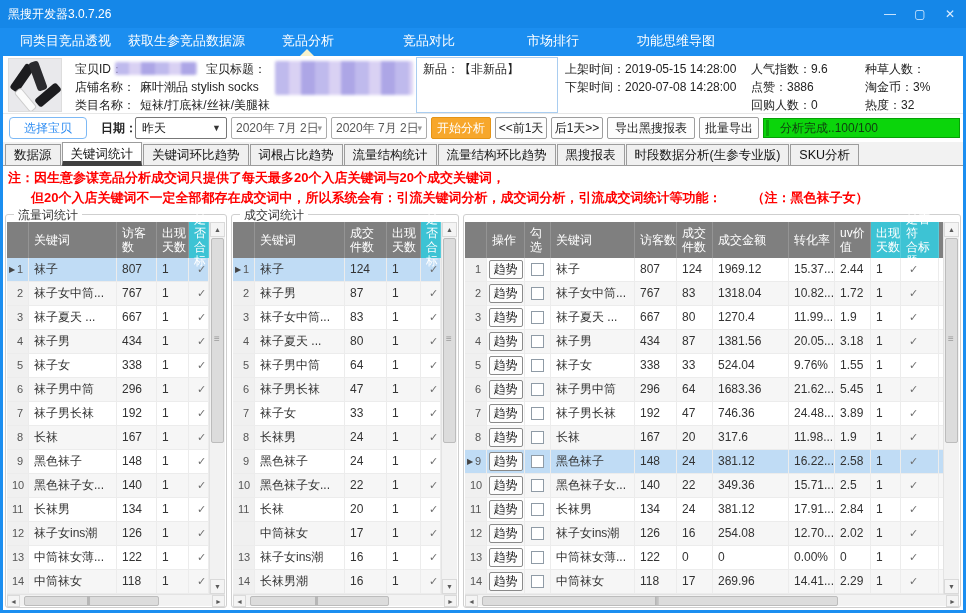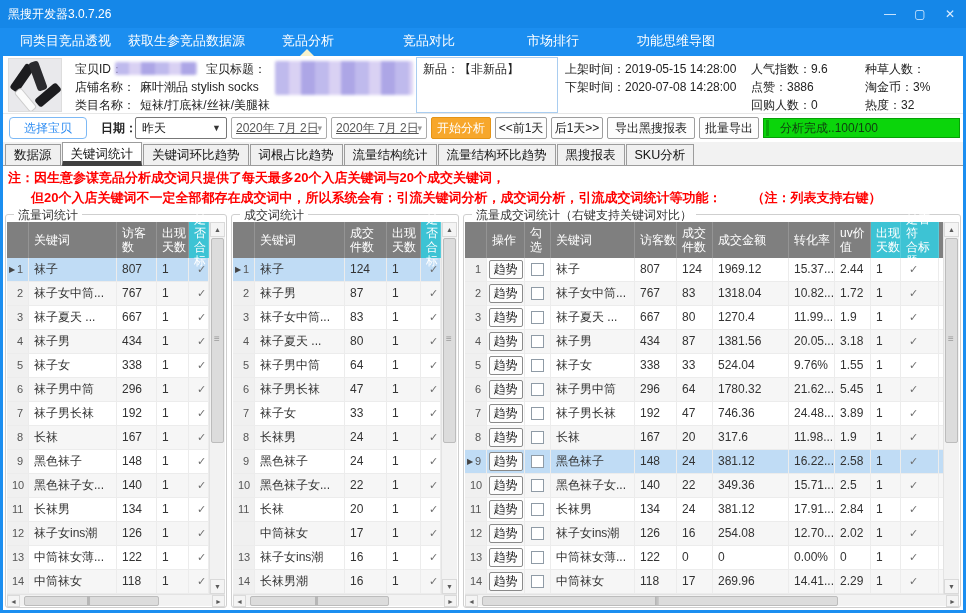--- a/index.html
+++ b/index.html
@@ -39,21 +39,21 @@
   .newbox div { line-height:16px; white-space:nowrap; }
 
   
   .toolbar { position:absolute; left:0; top:58px; width:960px; height:28px; background:#fff; }
   .tb { position:absolute; top:3px; height:22px; line-height:20px; text-align:center; font-size:12px;
     background:#fdfdfd; border:1px solid #9e9e9e; border-radius:2px; color:#222; cursor:default; }
   .btn-select { left:6px; width:78px; color:#2f8df2; border:1px solid #7db9f5; border-radius:4px; background:#fff; }
   .lbl-date { position:absolute; left:98px; top:6px; font-weight:bold; }
   .dd-preset { left:132px; width:92px; text-align:left; padding:0 6px; background:#fff; border:1px solid #777; }
   .dd-preset .caret { position:absolute; right:5px; top:0; font-size:9px; color:#333; }
-  .datebox { text-align:left; padding:0 4px; color:#555; background:#fff; border:1px solid #ababab;text-decoration:underline; }
+  .datebox { text-align:left; padding:0 4px; color:#555; background:#fff; border:1px solid #ababab; }
   .datebox .caret { position:absolute; right:4px; top:0; font-size:9px; color:#999; }
   .date1 { left:228px; width:96px; }
   .date2 { left:328px; width:96px; }
   .btn-start { left:428px; width:60px; background:#f7a72b; border:1px solid #e49417; color:#fff; }
   .btn-prev { left:492px; width:52px; }
   .btn-next { left:548px; width:52px; }
   .btn-export { left:604px; width:88px; }
   .btn-batch { left:696px; width:60px; }
   .progress { position:absolute; left:760px; top:4px; width:197px; height:20px; border:1px solid #06a006;
     background:#0bd50b; line-height:18px; padding-left:16px; color:#103c10; font-size:12px; white-space:nowrap; }
@@ -198,27 +198,28 @@
   </div>
 
   <div class="tabbar" id="tabbar">
         <div class="tab">数据源</div>
         <div class="tab active">关键词统计</div>
         <div class="tab">关键词环比趋势</div>
         <div class="tab">词根占比趋势</div>
         <div class="tab">流量结构统计</div>
         <div class="tab">流量结构环比趋势</div>
         <div class="tab">黑搜报表</div>
+        <div class="tab">时段数据分析(生参专业版)</div>
         <div class="tab">SKU分析</div>
       </div>
 
   <div class="notes">
     <div class="l1">注：因生意参谋竞品分析成交词只提供了每天最多20个入店关键词与20个成交关键词，</div>
     <div class="l2">
-      <span>但20个入店关键词不一定全部都存在成交词中，所以系统会有：引流关键词分析，成交词分析，引流成交词统计等功能：</span><span class="suffix">（注：列表支持右键）</span>
+      <span>但20个入店关键词不一定全部都存在成交词中，所以系统会有：引流关键词分析，成交词分析，引流成交词统计等功能：</span><span class="suffix">（注：黑色袜子女）</span>
     </div>
   </div>
 
   <div class="gb gb1">
     <div class="gb-label">流量词统计</div>
     <div class="grid" id="grid-traffic" style="width: 218px;">
           <div class="g-head">
             <div class="g-hc" style="width: 22px;"></div>
             <div class="g-hc" style="width: 88px;">关键词</div>
             <div class="g-hc" style="width: 40px;">访客数</div>
@@ -458,21 +459,20 @@
             <span class="sbtn bottom">▼</span>
           </div>
           <div class="hs" style="width: 224px;">
             <span class="hbtn">◄</span>
             <div class="hthumb" style="width: 62%;"></div>
             <span class="hbtn right">►</span>
           </div>
         </div>
   </div>
   <div class="gb gb3">
-    <div class="gb-label">流量成交词统计（右键支持关键词对比）</div>
     <div class="grid" id="grid-traffic-deal" style="width: 494px;">
           <div class="g-head">
             <div class="g-hc" style="width: 22px;"></div>
             <div class="g-hc" style="width: 38px;">操作</div>
             <div class="g-hc" style="width: 26px;">勾选</div>
             <div class="g-hc" style="width: 84px;">关键词</div>
             <div class="g-hc" style="width: 42px;">访客数</div>
             <div class="g-hc" style="width: 36px;">成交
 件数</div>
             <div class="g-hc" style="width: 76px;">成交金额</div>
@@ -579,21 +579,21 @@
               <div class="g-c num" style="width: 22px;">6</div>
               <div class="g-c center" style="width: 38px;">
                 <button class="trend">趋势</button>
               </div>
               <div class="g-c center" style="width: 26px;">
                 <span class="cb"></span>
               </div>
               <div class="g-c" style="width: 84px;">袜子男中筒</div>
               <div class="g-c" style="width: 42px;">296</div>
               <div class="g-c" style="width: 36px;">64</div>
-              <div class="g-c" style="width: 76px;">1780.32</div>
+              <div class="g-c" style="width: 76px;">1683.36</div>
               <div class="g-c" style="width: 46px;">21.62...</div>
               <div class="g-c" style="width: 36px;">5.45</div>
               <div class="g-c" style="width: 30px;">1</div>
               <div class="g-c chk" style="width: 38px;">✓</div>
               <div class="g-c" style="width: 4px;"><span class="sliver"></span></div>
             </div>
             <div class="g-row">
               <div class="g-c num" style="width: 22px;">7</div>
               <div class="g-c center" style="width: 38px;">
                 <button class="trend">趋势</button>

